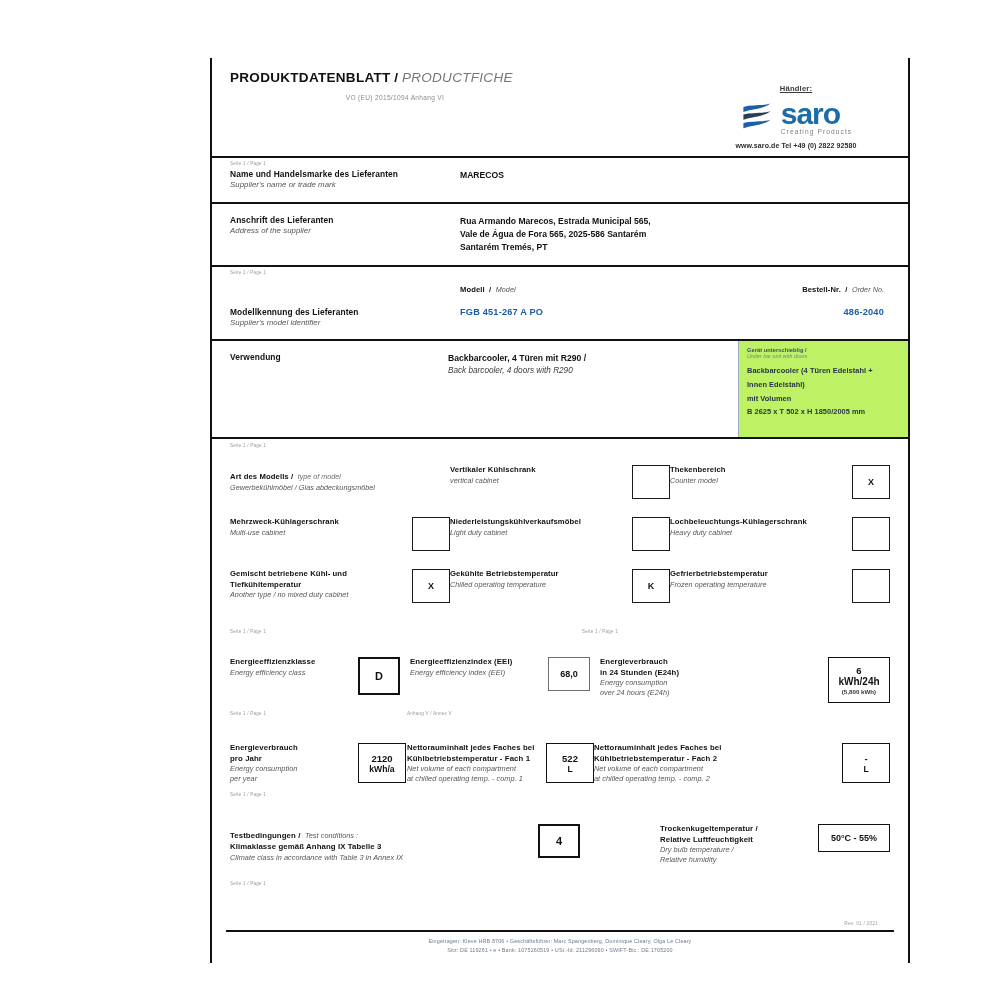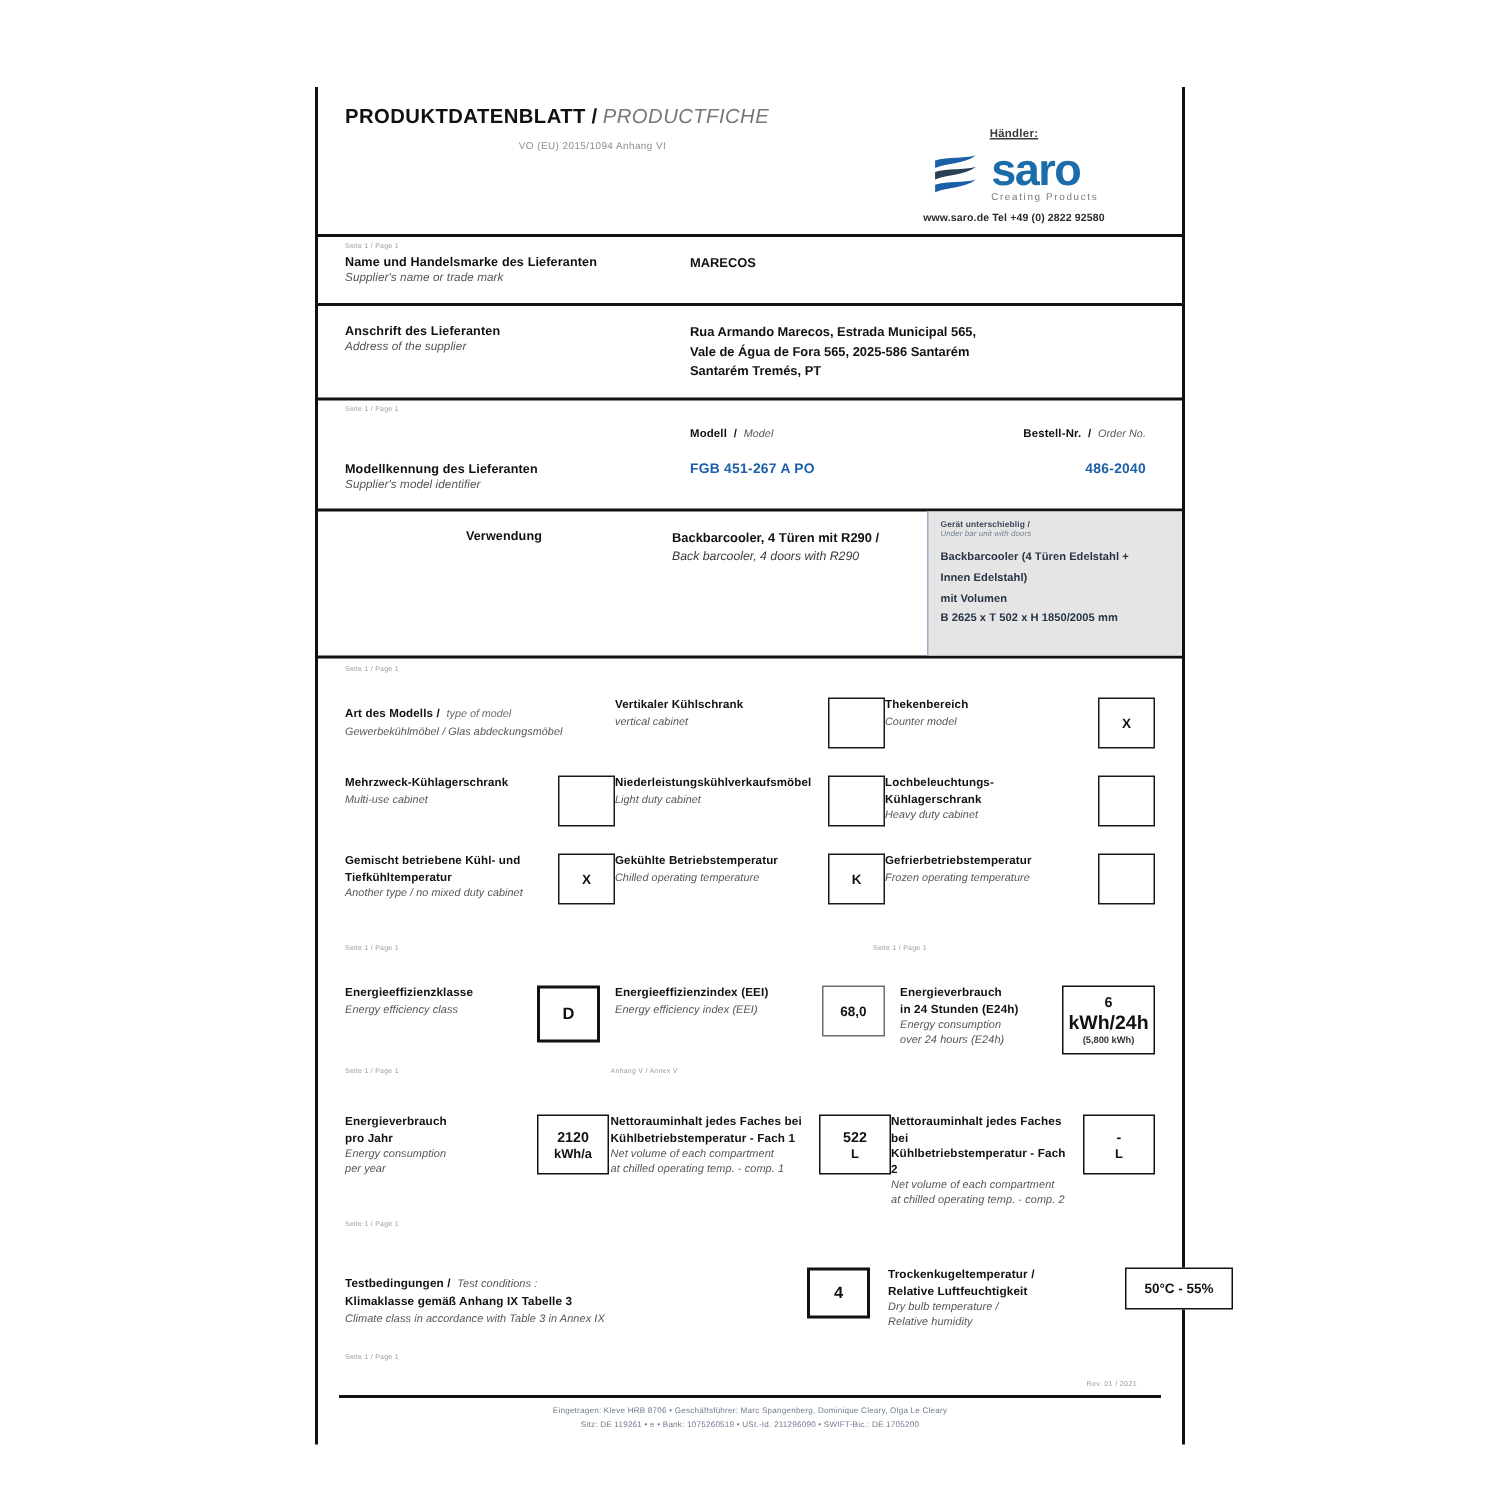--- a/index.html
+++ b/index.html
@@ -16,21 +16,21 @@
     width: 1000px;
     height: 1000px;
     background: #ffffff;
     overflow: hidden;
   }
 
   .page {
     position: absolute;
     left: 210px;
     top: 58px;
-    width: 580px;
+    width: 700px;
     height: 905px;
     background: #fff;
     border-left: 2px solid #111;
     border-right: 2px solid #111;
     box-sizing: border-box;
   }
 
   
   .de {
     font-weight: bold;
@@ -185,31 +185,30 @@
     display: flex;
     border-bottom: 2px solid #111;
     box-sizing: border-box;
     min-height: 98px;
   }
   .use-label {
     width: 230px;
     flex: 0 0 230px;
     padding: 11px 0 17px 18px;
     box-sizing: border-box;
-    text-align: center;
   }
   .use-mid {
     flex: 1 1 auto;
     padding: 11px 10px 11px 6px;
     box-sizing: border-box;
   }
   .use-blue {
     width: 170px;
     flex: 0 0 170px;
-    background: #e5e5e5;
+    background: #bef264;
     border-left: 1px solid #9aaec6;
     padding: 6px 8px 8px 8px;
     box-sizing: border-box;
   }
   .blue-note-de {
     font-size: 5.6px;
     font-weight: bold;
     color: #3c4a5c;
     letter-spacing: 0.1px;
   }
@@ -316,21 +315,21 @@
     border: 1.5px solid #111;
     box-sizing: border-box;
     display: flex;
     flex-direction: column;
     align-items: center;
     justify-content: center;
     background: #fff;
     padding: 3px 2px;
   }
   .bs-big { font-size: 9.5px; font-weight: bold; color: #111; }
-  .bs-unit { font-size: 13px; font-weight: bold; color: #111; }
+  .bs-unit { font-size: 10px; font-weight: bold; color: #111; }
   .bs-sub { font-size: 6.2px; font-weight: bold; color: #333; margin-top: 1px; }
   .box-unit {
     width: 48px;
     flex: 0 0 48px;
     min-height: 40px;
     border: 1.6px solid #111;
     box-sizing: border-box;
     display: flex;
     flex-direction: column;
     align-items: center;

